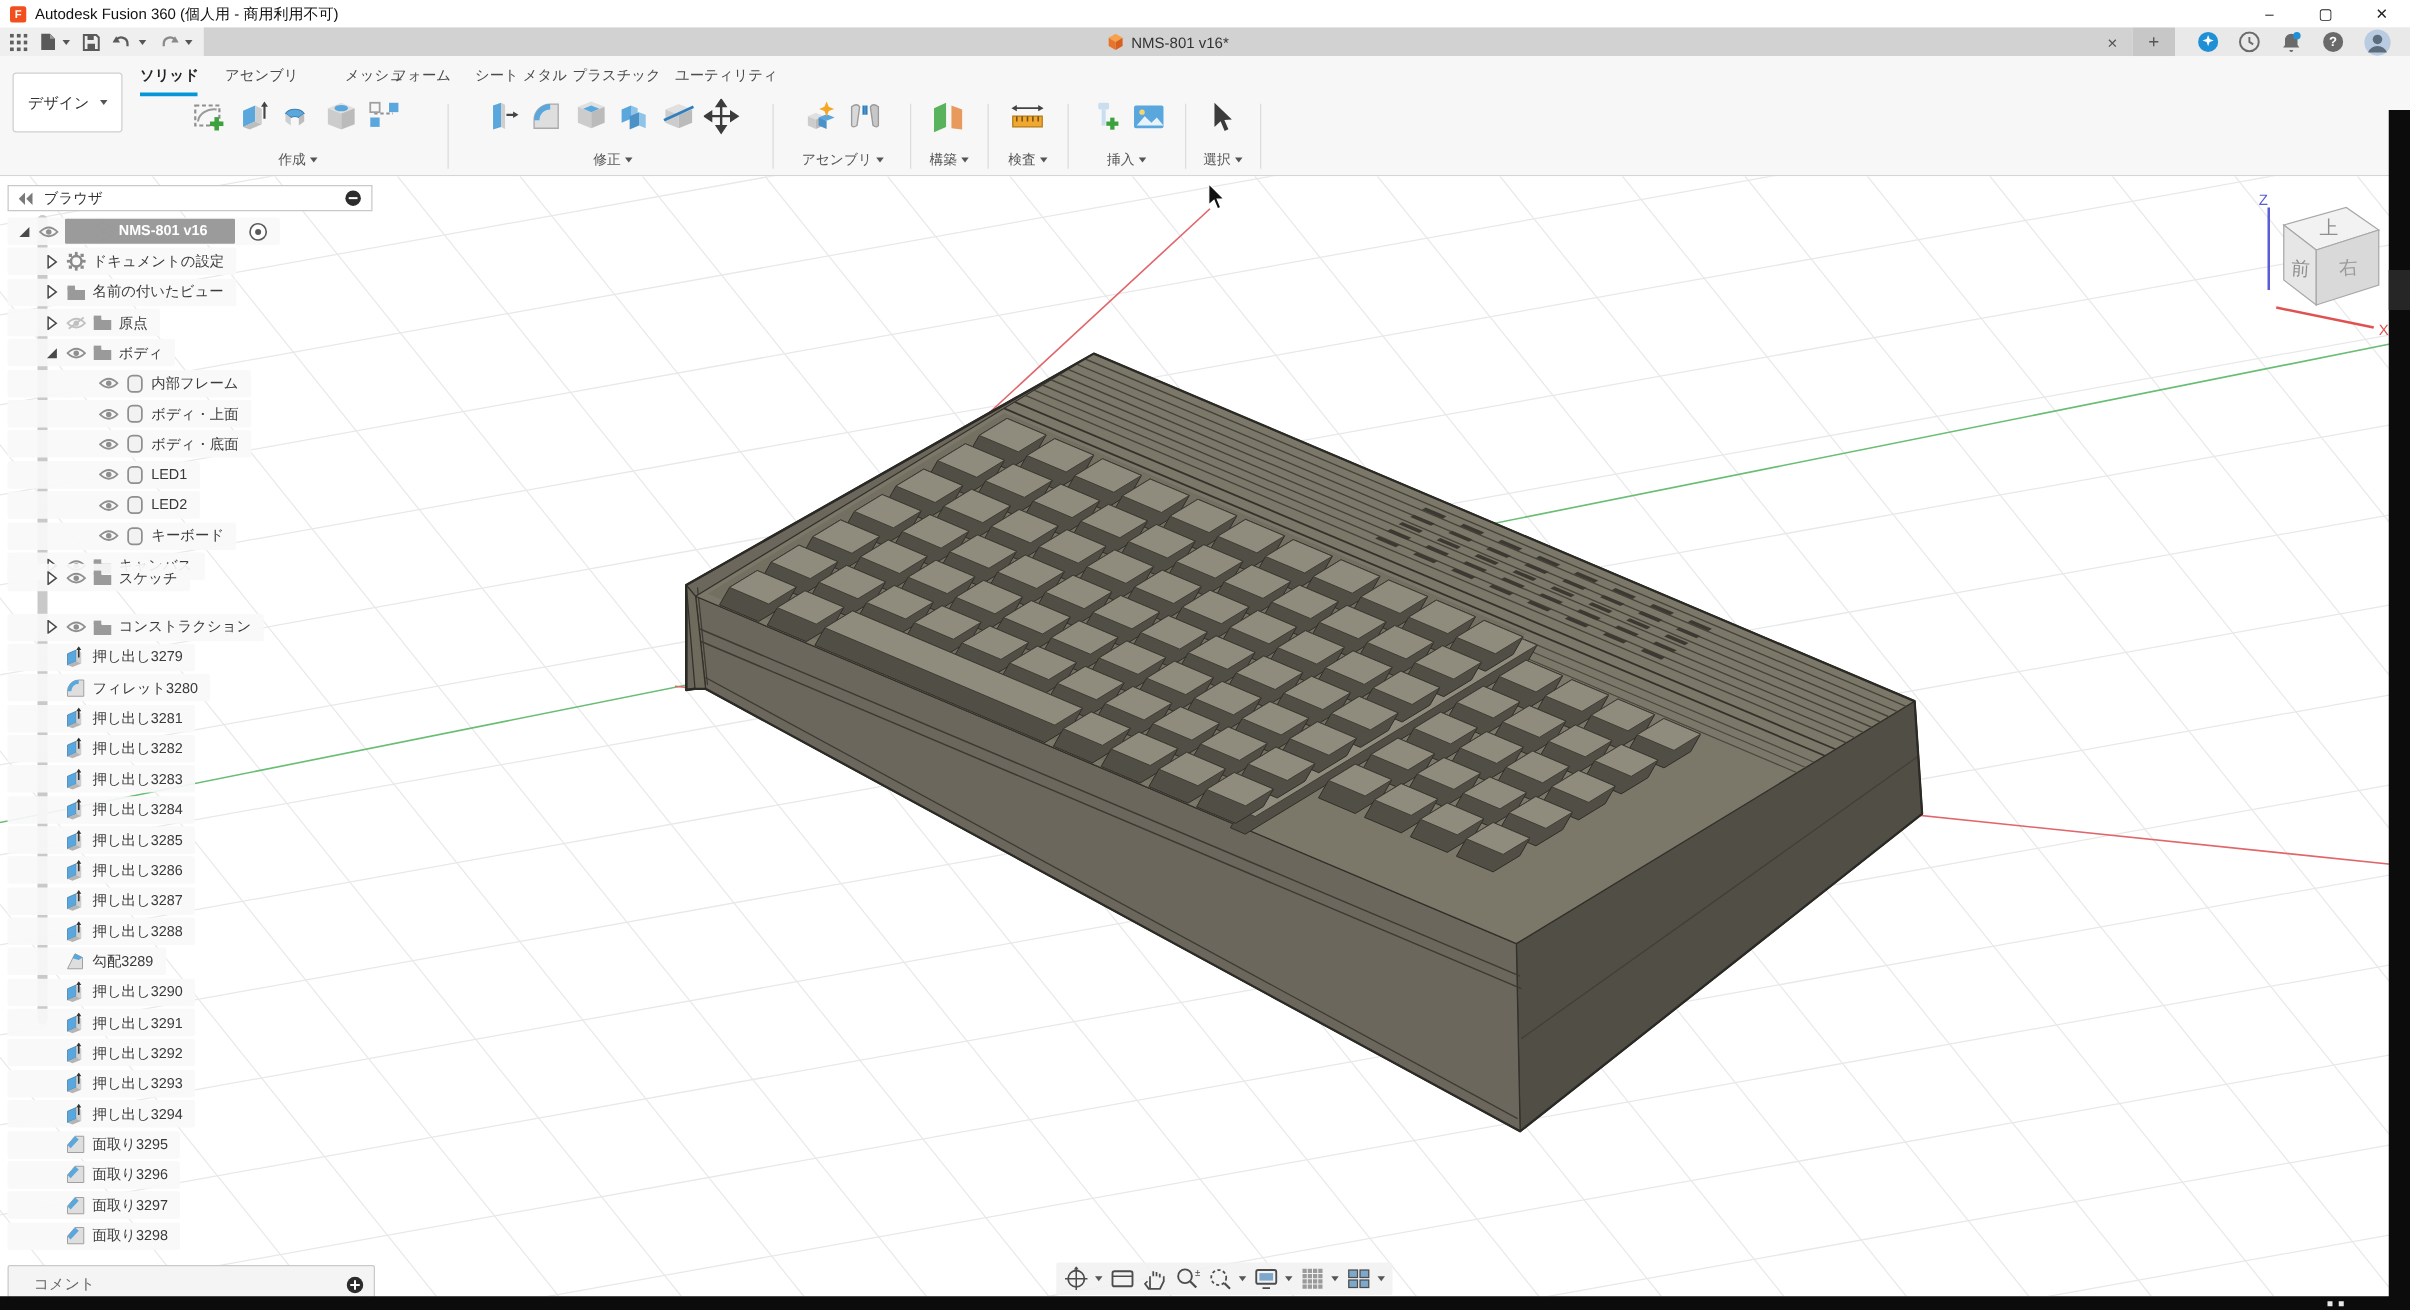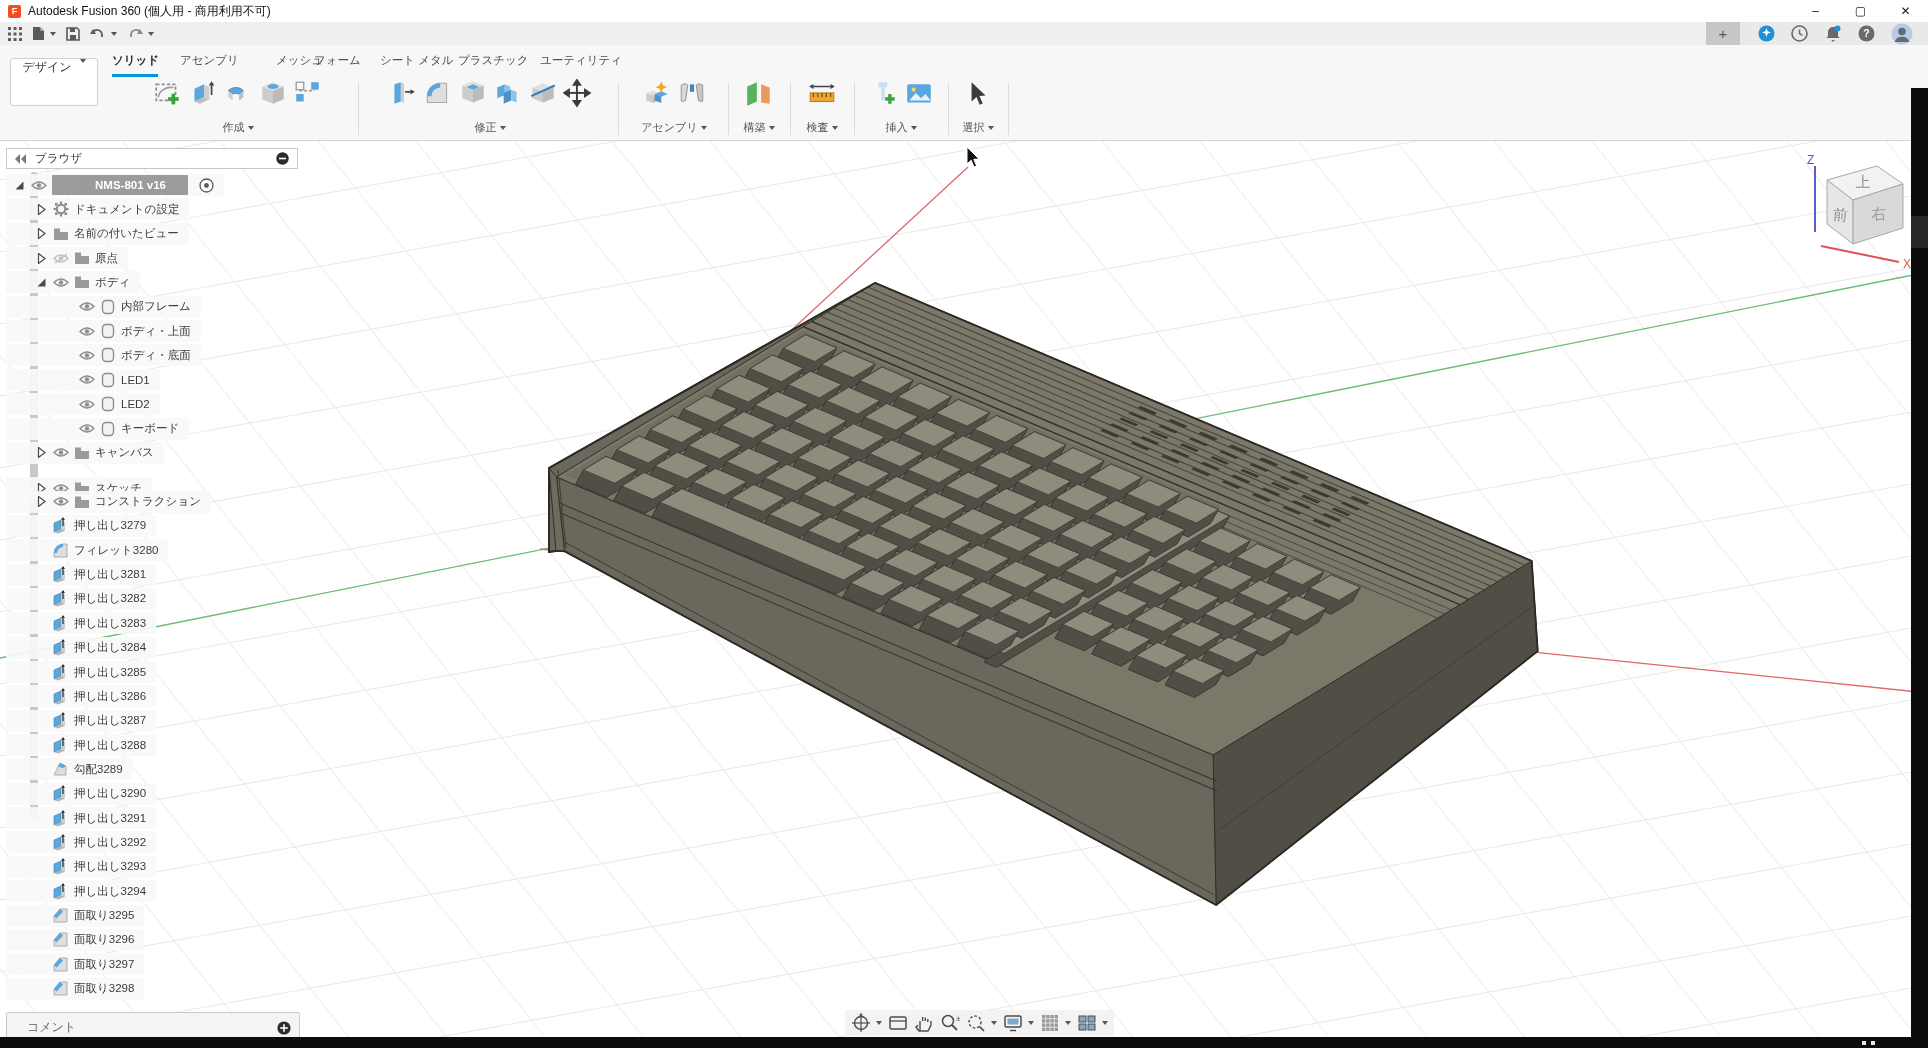--- a/index.html
+++ b/index.html
@@ -27,21 +27,21 @@
     font-size:14px; color:#555; }
   #tab-add { position:absolute; left:1706px; top:0; width:34px; height:23px; background:#c7c7c7;
     display:flex; align-items:center; justify-content:center; color:#555; font-size:15px; }
   #strip-right { position:absolute; left:1740px; top:0; width:188px; height:23px; background:#e9e9e9;
     display:flex; align-items:center; gap:16px; padding-left:18px; }
 
   
   #ribbon { position:absolute; left:0; top:45px; width:1928px; height:96px; background:#f7f7f7;
     border-bottom:1px solid #d5d5d5; }
   #workspace-btn { position:absolute; left:10px; top:13px; width:88px; height:48px; background:#fff;
-    border:1px solid #d0d0d0; border-radius:3px; display:flex; align-items:flex-start; justify-content:center;
+    border:1px solid #d0d0d0; border-radius:3px; display:flex; align-items:center; justify-content:center;
     font-size:12px; color:#333; gap:5px; }
   .ribbon-tab { position:absolute; top:8px; font-size:11.5px; color:#4a4a4a; white-space:nowrap; }
   .ribbon-tab.active { color:#222; font-weight:bold; }
   #tab-underline { position:absolute; left:112px; top:29px; width:46px; height:3px; background:#0696d7; }
   .rgroup { position:absolute; top:34px; height:60px; text-align:center; }
   .rgroup .icons { display:flex; justify-content:center; align-items:flex-start; gap:5px; height:38px; }
   .rgroup .glabel { font-size:11px; color:#555; margin-top:3px; white-space:nowrap; }
   .gsep { position:absolute; top:38px; width:1px; height:52px; background:#dcdcdc; }
   .caret { display:inline-block; width:0; height:0; border-left:3.5px solid transparent;
     border-right:3.5px solid transparent; border-top:4px solid #555; vertical-align:middle; margin-left:3px; }
@@ -136,20 +136,29 @@
     </span>
     <span class="qat-btn">
       <svg width="16" height="14" viewBox="0 0 16 14">
           <path d="M13,5 a5,5 0 0 0 -9,3 l0,2" fill="none" stroke="#8a8a8a" stroke-width="1.8"></path>
           <path d="M10,7 l6,0 -3,-5 z" fill="#8a8a8a"></path>
         </svg>
         <span class="caret"></span>
     </span>
   </div>
 
+  <div id="doc-tab">
+    <svg class="cube" viewBox="0 0 14 14">
+        <path d="M7,0 L13,3.5 L7,7 L1,3.5 Z" fill="#f7a24a"></path>
+        <path d="M1,3.5 L7,7 L7,14 L1,10.5 Z" fill="#e8742c"></path>
+        <path d="M13,3.5 L7,7 L7,14 L13,10.5 Z" fill="#d85f1e"></path>
+      </svg>
+    <span>NMS-801 v16*</span>
+    <span id="tab-close">×</span>
+  </div>
   <div id="tab-add">+</div>
 
   <div id="strip-right">
     <svg width="17" height="17" viewBox="0 0 17 17">
         <circle cx="8.5" cy="8.5" r="8" fill="#1f8fd6"></circle>
         <path d="M8.5,3 l1.2,3.2 3.3,1.2 -3.3,1.2 -1.2,3.3 -1.2,-3.3 -3.3,-1.2 3.3,-1.2 z" fill="#fff"></path>
       </svg>
     <svg width="17" height="17" viewBox="0 0 17 17">
         <circle cx="8.5" cy="8.5" r="7.5" fill="none" stroke="#6a6a6a" stroke-width="1.6"></circle>
         <path d="M8.5,4.5 v4 l3,2" fill="none" stroke="#6a6a6a" stroke-width="1.5"></path>
@@ -909,21 +918,21 @@
         </span>
         <span style="display:inline-flex">
           <svg width="16" height="16" viewBox="0 0 16 16">
             <path d="M1,4 h5 l1.5,2 h7.5 v8 h-14 z" fill="#9a9a9a"></path>
             <rect x="1" y="2.5" width="6" height="3" fill="#9a9a9a"></rect>
           </svg>
         </span>
         <span>キャンバス</span>
       </span>
     </div>
-    <div class="trow" style="left: 6px; top: 477px; text-align: center;">
+    <div class="trow" style="left: 6px; top: 451px; text-align: center;">
       <span class="pill" style="padding-left:30px">
         <span style="width:12px;display:inline-flex">
           <svg width="11" height="11" viewBox="0 0 11 11">
             <path d="M2.5,0.5 L9,5.5 L2.5,10.5 Z" fill="#fff" stroke="#4a4a4a" stroke-width="1.2"></path>
           </svg>
         </span>
         <span style="display:inline-flex">
           <svg width="16" height="11" viewBox="0 0 16 11">
             <path d="M1,5.5 Q8,-1.5 15,5.5 Q8,12.5 1,5.5 Z" fill="none" stroke="#8f8f8f" stroke-width="1.4"></path>
             <circle cx="8" cy="5.5" r="2.2" fill="#8f8f8f"></circle>

